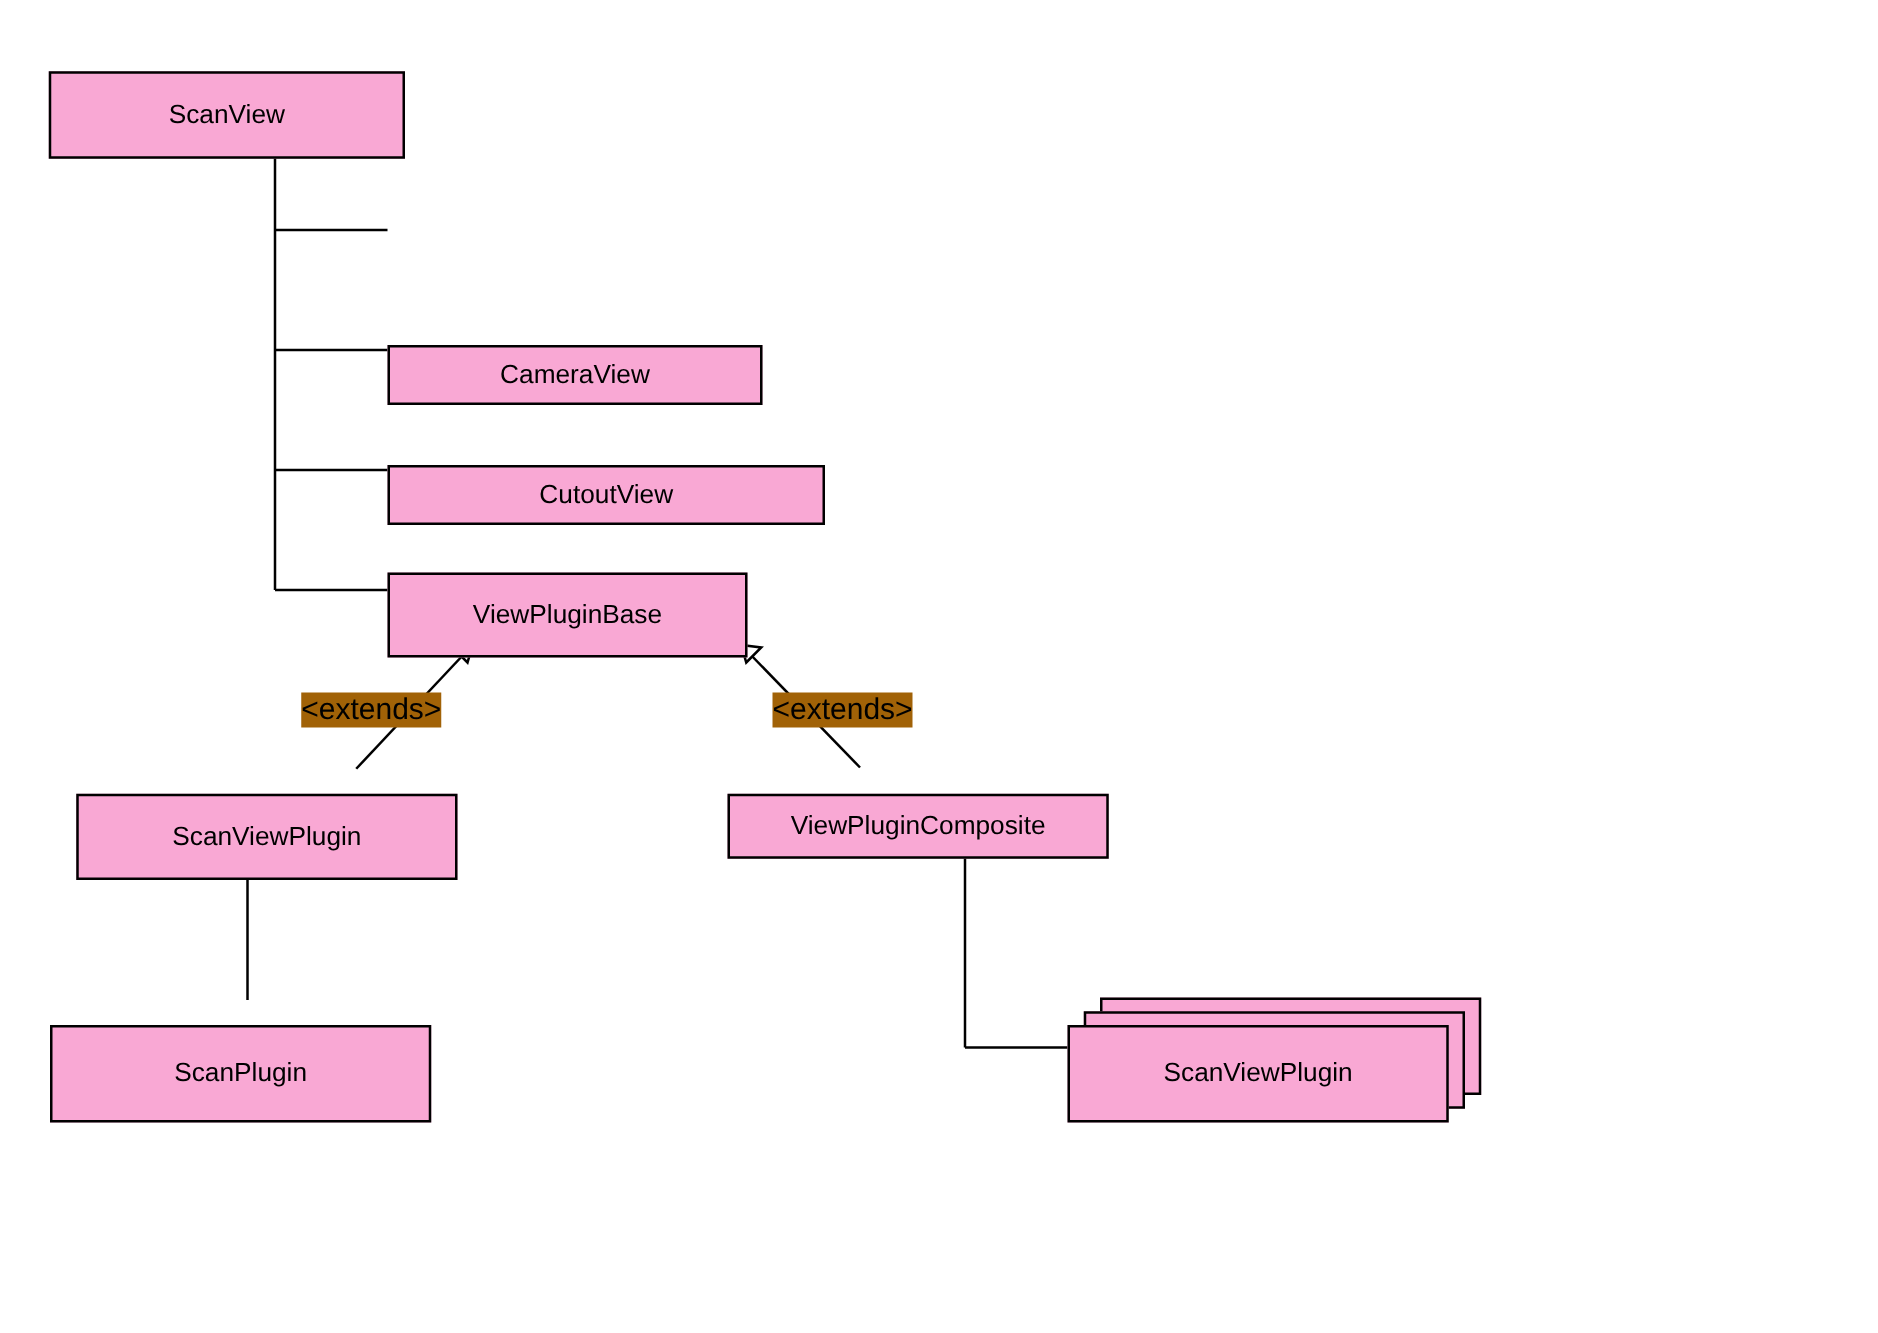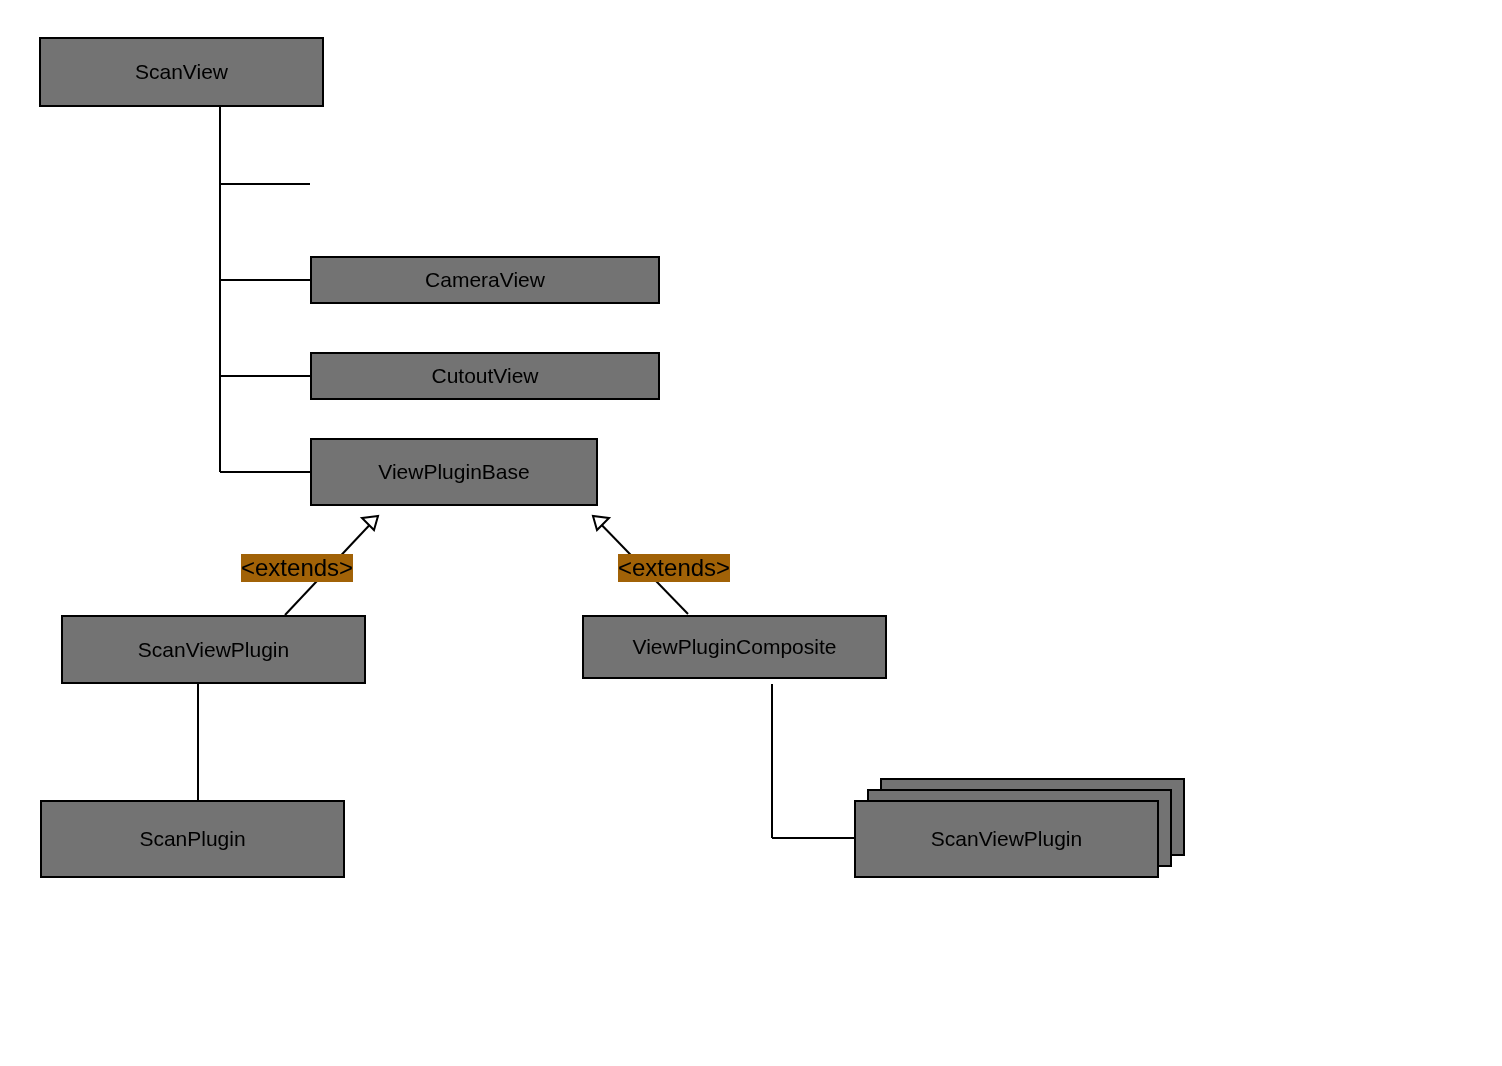--- a/index.html
+++ b/index.html
@@ -9,26 +9,27 @@
       background: white;
     }
     .canvas {
       position: relative;
       width: 1502px;
       height: 1066px;
     }
     .box {
       position: absolute;
       border: 2px solid black;
-      background: #737373;
+      background: #f9a8d4;
       display: flex;
       align-items: center;
       justify-content: center;
       font-size: 21px;
       box-sizing: border-box;
+      margin-top: 20px;
     }
     .label {
       position: absolute;
       font-size: 24px;
       background: #a16207;
     }
     svg {
       position: absolute;
       top: 0;
       left: 0;
@@ -71,41 +72,41 @@
 
     <line x1="772" y1="684" x2="772" y2="838"></line>
     <line x1="772" y1="838" x2="854" y2="838"></line>
   </svg>
 
   <div class="box" style="left:39px; top:37px; width:285px; height:70px;">
     <span>ScanView</span>
   </div>
 
 
-  <div class="box" style="left:310px; top:256px; width:350px; height:48px;">
+  <div class="box" style="left:310px; top:256px; width:300px; height:48px;">
     <span>CameraView</span>
   </div>
 
   <div class="box" style="left:310px; top:352px; width:350px; height:48px;">
     <span>CutoutView</span>
   </div>
 
   <div class="box" style="left:310px; top:438px; width:288px; height:68px;">
     <span>ViewPluginBase</span>
   </div>
 
   <div class="label" style="left:241px; top:554px;">&lt;extends&gt;</div>
 
   <div class="label" style="left:618px; top:554px;">&lt;extends&gt;</div>
 
   <div class="box" style="left:61px; top:615px; width:305px; height:69px;">
     <span>ScanViewPlugin</span>
   </div>
 
-  <div class="box" style="left:582px; top:615px; width:305px; height:64px;">
+  <div class="box" style="left:582px; top:615px; width:305px; height:52px;">
     <span>ViewPluginComposite</span>
   </div>
 
   <div class="box" style="left:40px; top:800px; width:305px; height:78px;">
     <span>ScanPlugin</span>
   </div>
 
   <div class="box" style="left:880px; top:778px; width:305px; height:78px;"></div>
   <div class="box" style="left:867px; top:789px; width:305px; height:78px;"></div>
   <div class="box" style="left:854px; top:800px; width:305px; height:78px;">

